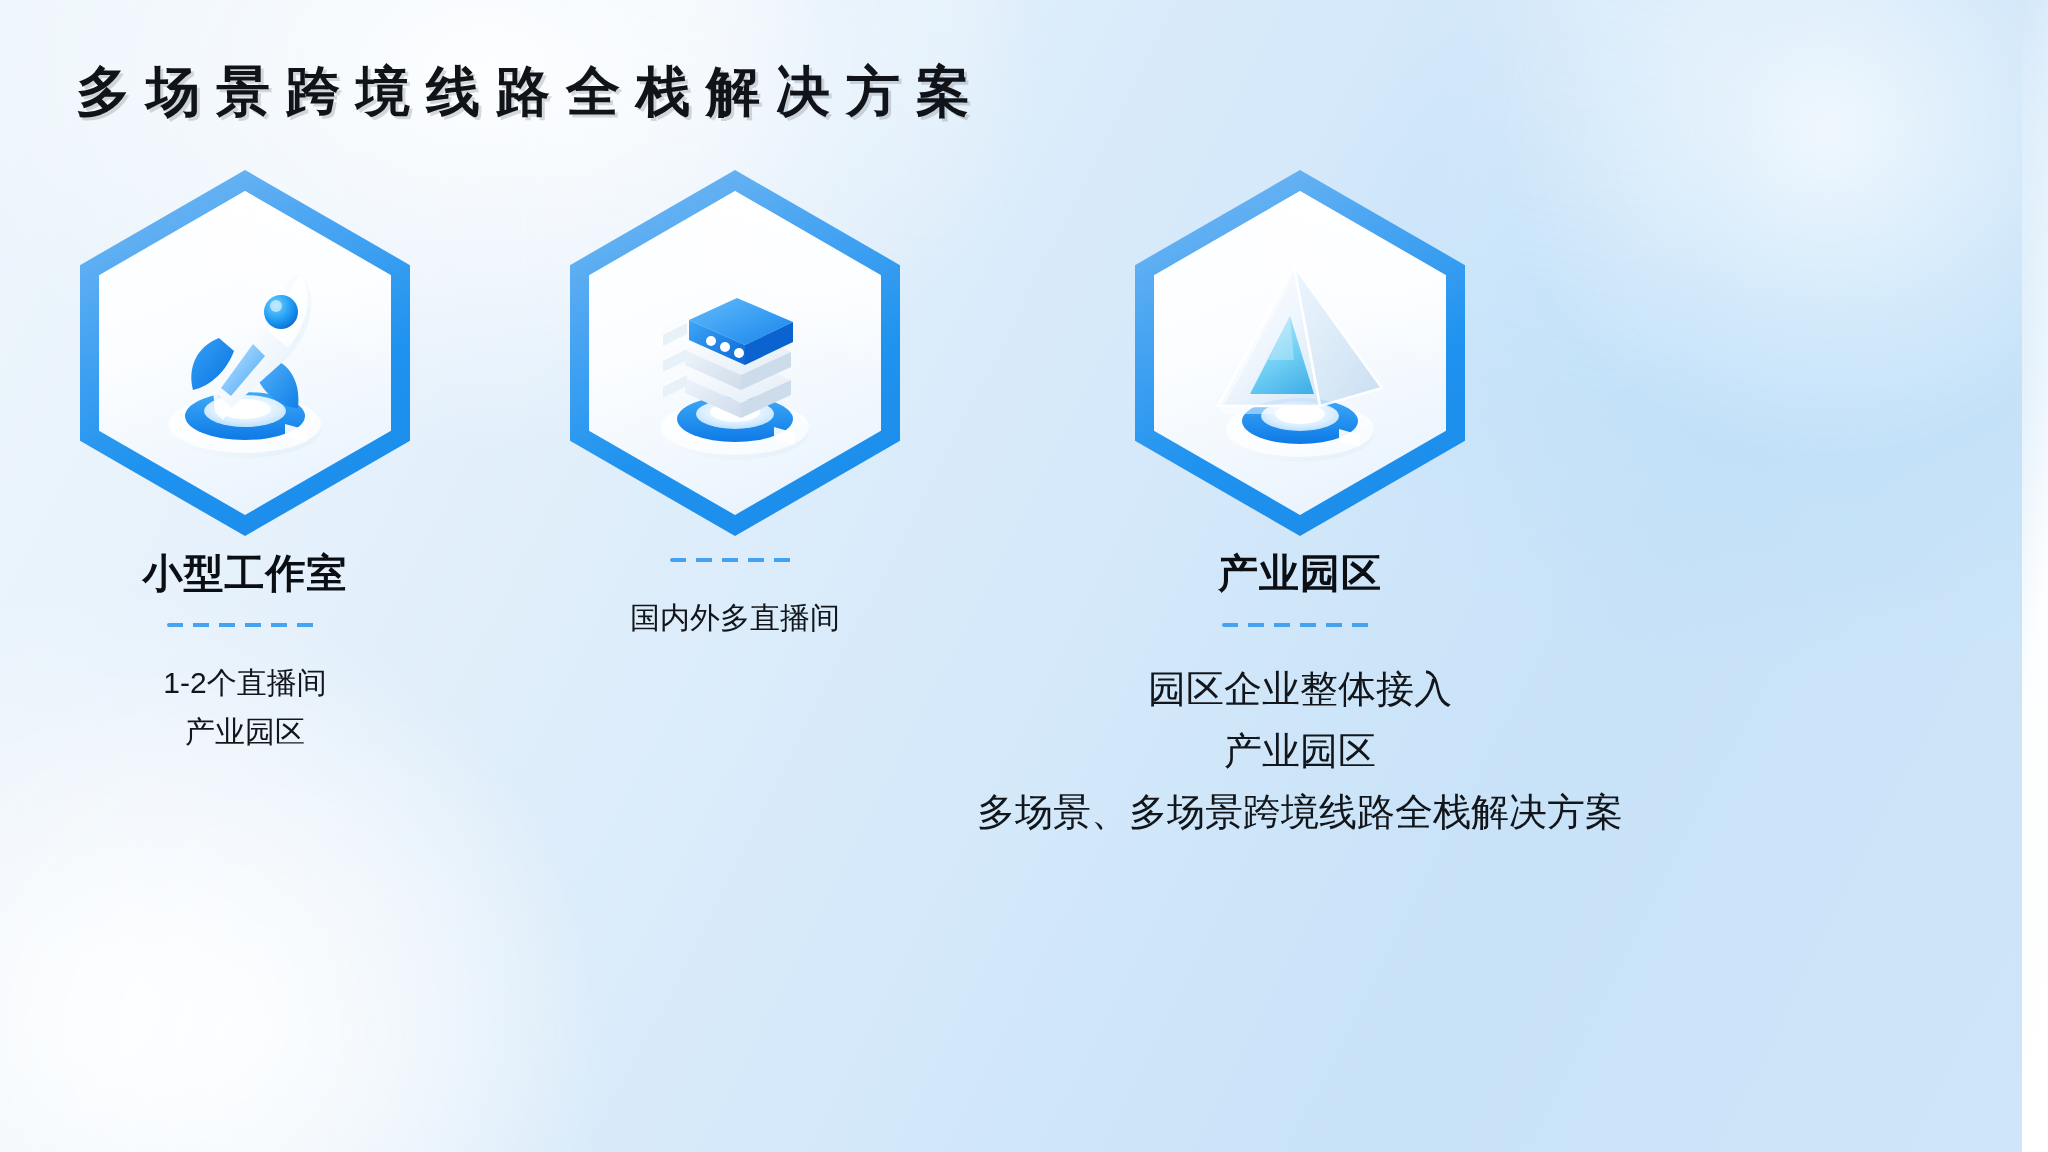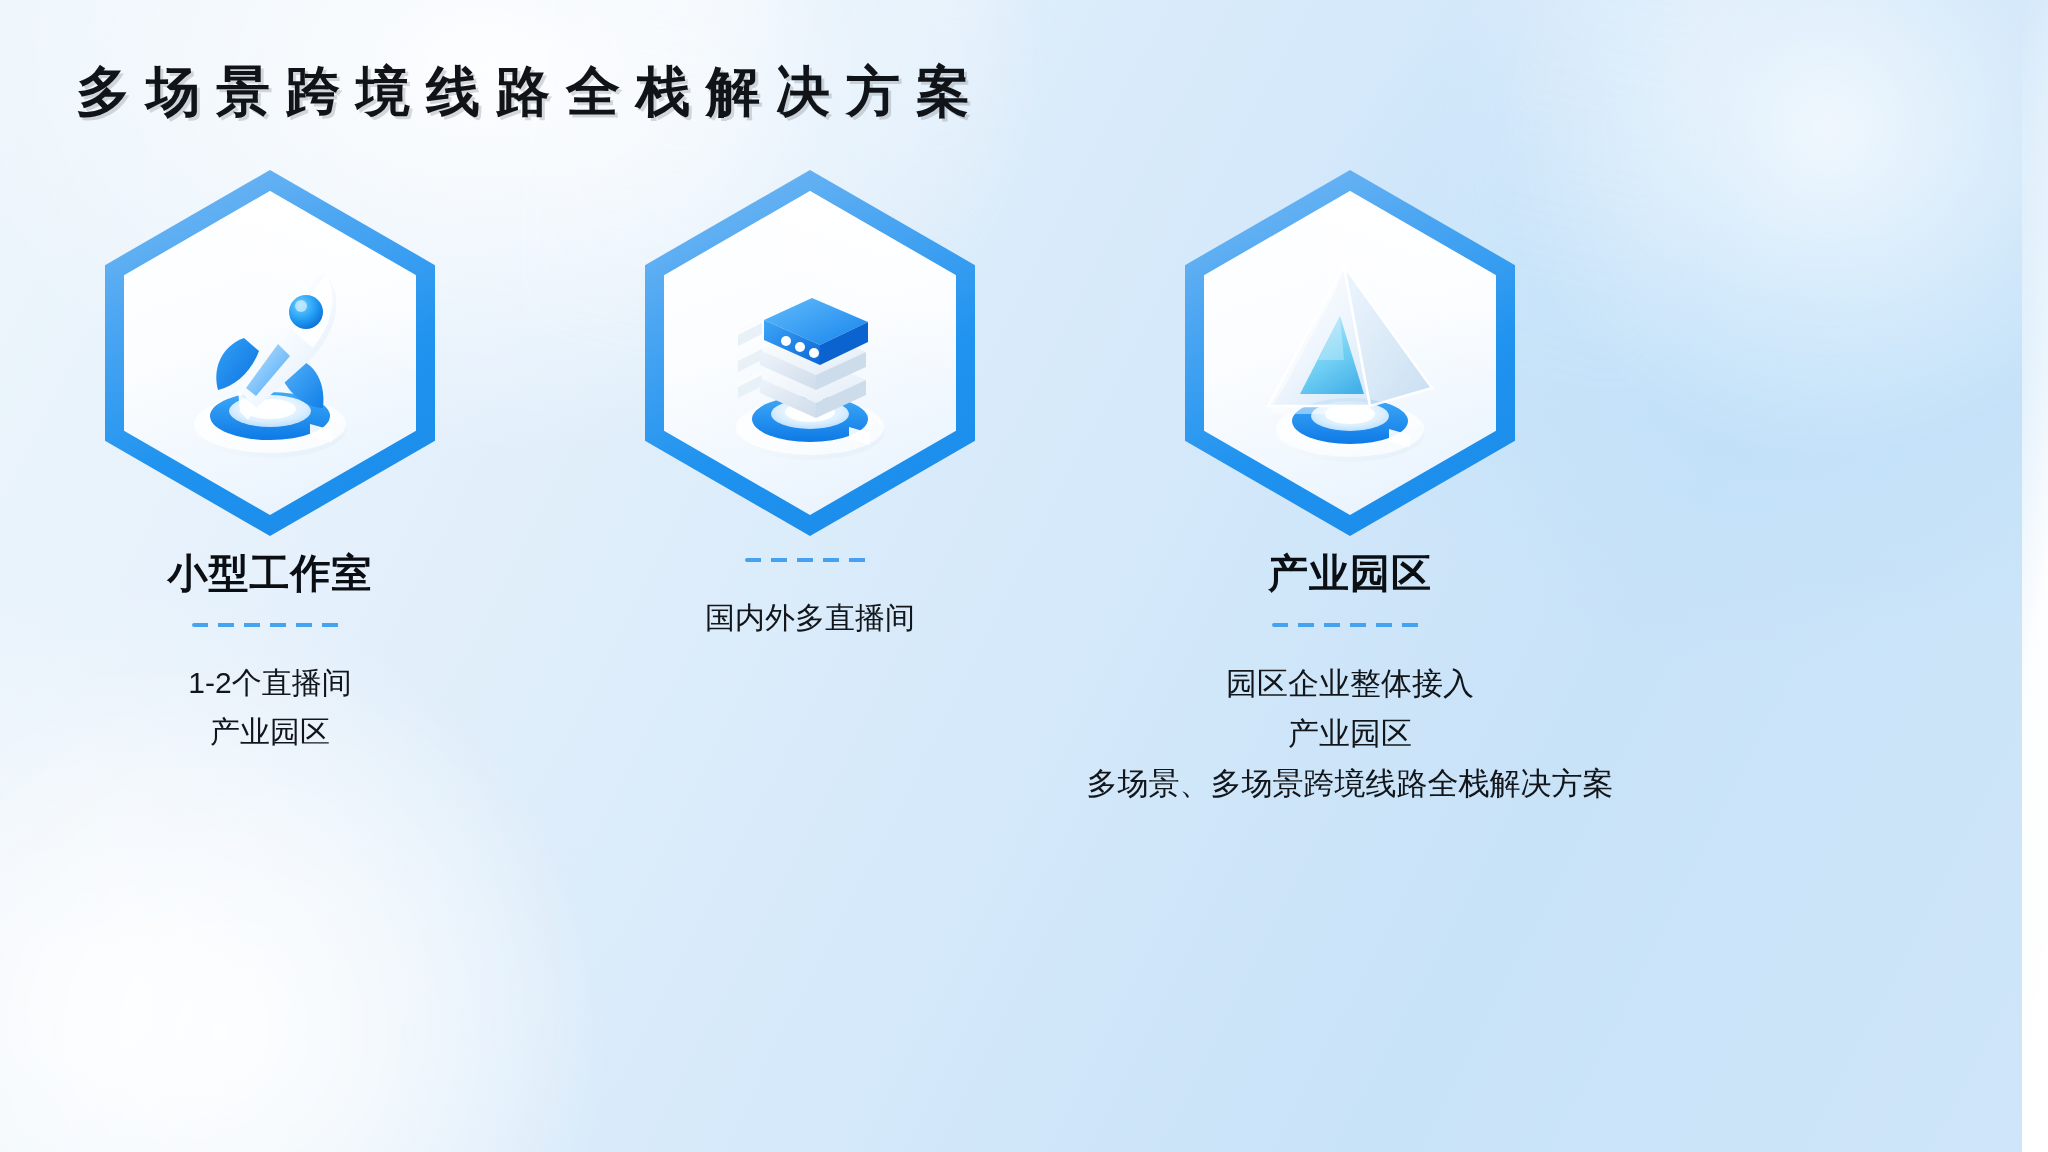--- a/index.html
+++ b/index.html
@@ -108,21 +108,21 @@
     border-radius:2px;
     opacity:.95;
   }
   .card-desc {
     margin-top:32px;
     text-align:center;
     font-size:30px; line-height:1.62; color:#12161b;
     white-space:nowrap;
   }
   .card-desc .line { display:block; }
-  .card.wide .card-desc { font-size:31px; }
+  .card.wide .card-desc { font-size:38px; }
 </style>
 </head>
 <body>
 
 <div id="stage">
 
   <div class="glow-tr"></div>
   <div class="glow-bl"></div>
   <div class="beam b1"></div>
   <div class="beam b2"></div>

